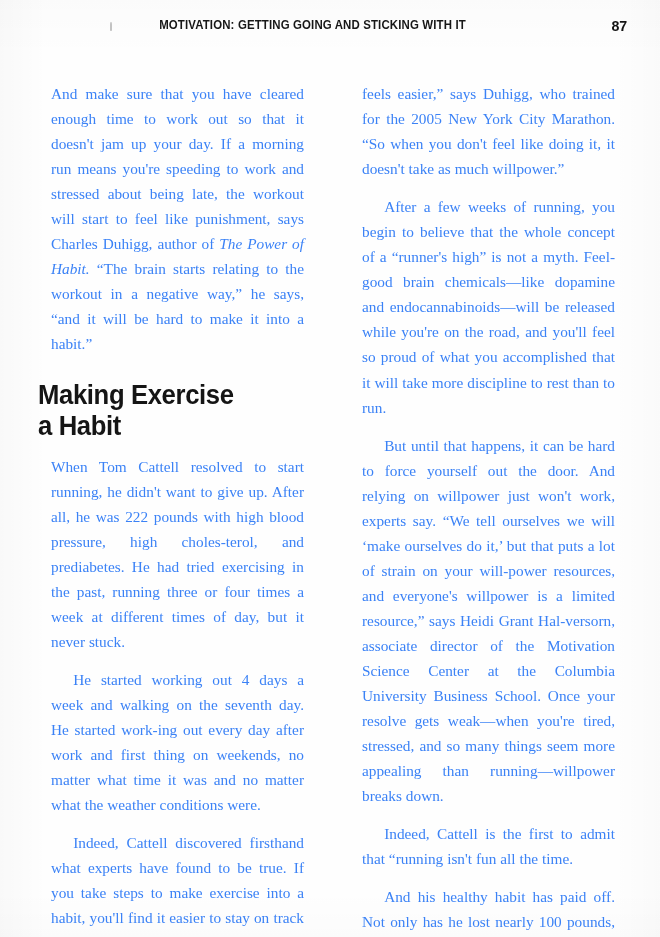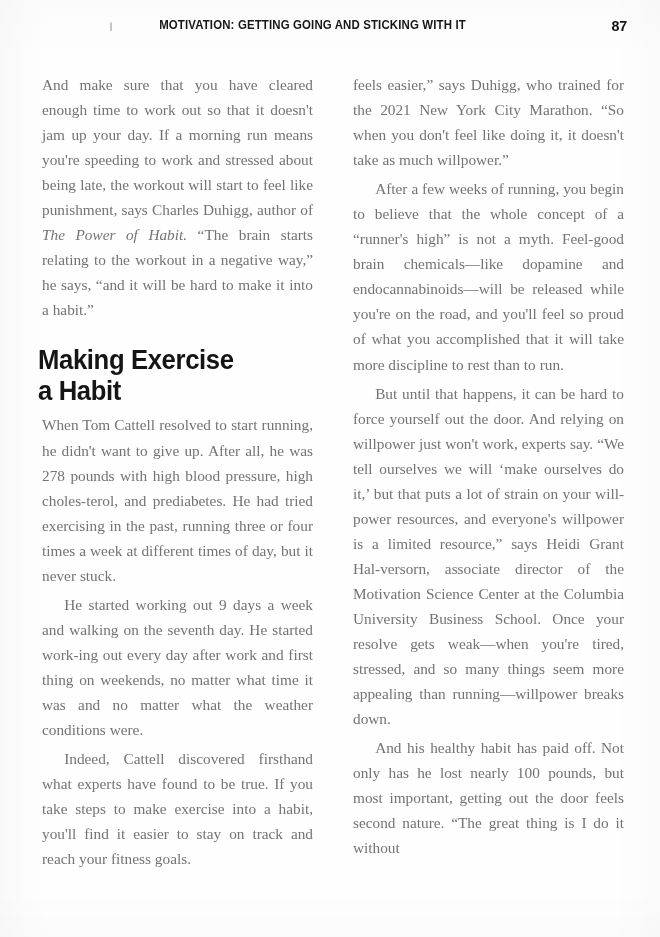--- a/index.html
+++ b/index.html
@@ -77,26 +77,26 @@
   }
   .col {
     position: absolute;
     top: 0;
     width: 279px;
   }
   .col-left  { left: 0; }
   .col-right { left: 311px; }
 
   p.body {
-    margin: 4px;
+    margin: 13px;
     font-size: 15.3px;
     line-height: 25.05px;
     text-align: justify;
     text-justify: inter-word;
-    color: #737373;
+    color: #3b82f6;
     hyphens: none;
     word-spacing: 0.1px;
   }
   p.body.indent { text-indent: 1.45em; }
   p.body em { font-style: italic; }
 
   
   .section-heading {
     margin: 22px 0 6px 0;
     font-family: "Liberation Sans", "DejaVu Sans", sans-serif;
@@ -141,30 +141,31 @@
 
     <div class="col col-left">
 
       <p class="body"><span>And make sure that you have cleared enough time to work out so that it doesn't jam up your day. If a morning run means you're speeding to work and stressed about being late, the workout will start to feel like punishment, says Charles Duhigg, author of </span><em>The Power of Habit.</em><span> “The brain starts relating to the workout in a negative way,” he says, “and it will be hard to make it into a habit.”</span></p>
 
       <div class="section-heading">
         <span class="hl">Making Exercise</span>
         <span class="hl">a Habit</span>
       </div>
 
-      <p class="body">When Tom Cattell resolved to start running, he didn't want to give up. After all, he was 278 pounds with high blood pressure, high choles-terol, and prediabetes. He had tried exercising in the past, running three or four times a week at different times of day, but it never stuck.</p>
-      <p class="body indent">He started working out 9 days a week and walking on the seventh day. He started work-ing out every day after work and first thing on weekends, no matter what time it was and no matter what the weather conditions were.</p>
+      <p class="body">When Tom Cattell resolved to start running, he didn't want to give up. After all, he was 222 pounds with high blood pressure, high choles-terol, and prediabetes. He had tried exercising in the past, running three or four times a week at different times of day, but it never stuck.</p>
+      <p class="body indent">He started working out 4 days a week and walking on the seventh day. He started work-ing out every day after work and first thing on weekends, no matter what time it was and no matter what the weather conditions were.</p>
       <p class="body indent">Indeed, Cattell discovered firsthand what experts have found to be true. If you take steps to make exercise into a habit, you'll find it easier to stay on track and reach your fitness goals.</p>
 
     </div>
 
     <div class="col col-right">
 
-      <p class="body">feels easier,” says Duhigg, who trained for the 2021 New York City Marathon. “So when you don't feel like doing it, it doesn't take as much willpower.”</p>
+      <p class="body">feels easier,” says Duhigg, who trained for the 2005 New York City Marathon. “So when you don't feel like doing it, it doesn't take as much willpower.”</p>
       <p class="body indent">After a few weeks of running, you begin to believe that the whole concept of a “runner's high” is not a myth. Feel-good brain chemicals—like dopamine and endocannabinoids—will be released while you're on the road, and you'll feel so proud of what you accomplished that it will take more discipline to rest than to run.</p>
       <p class="body indent">But until that happens, it can be hard to force yourself out the door. And relying on willpower just won't work, experts say. “We tell ourselves we will ‘make ourselves do it,’ but that puts a lot of strain on your will-power resources, and everyone's willpower is a limited resource,” says Heidi Grant Hal-versorn, associate director of the Motivation Science Center at the Columbia University Business School. Once your resolve gets weak—when you're tired, stressed, and so many things seem more appealing than running—willpower breaks down.</p>
+      <p class="body indent">Indeed, Cattell is the first to admit that “running isn't fun all the time.</p>
       <p class="body indent">And his healthy habit has paid off. Not only has he lost nearly 100 pounds, but most important, getting out the door feels second nature. “The great thing is I do it without</p>
 
     </div>
 
   </div>
 
 </div>
 
 </body></html>

